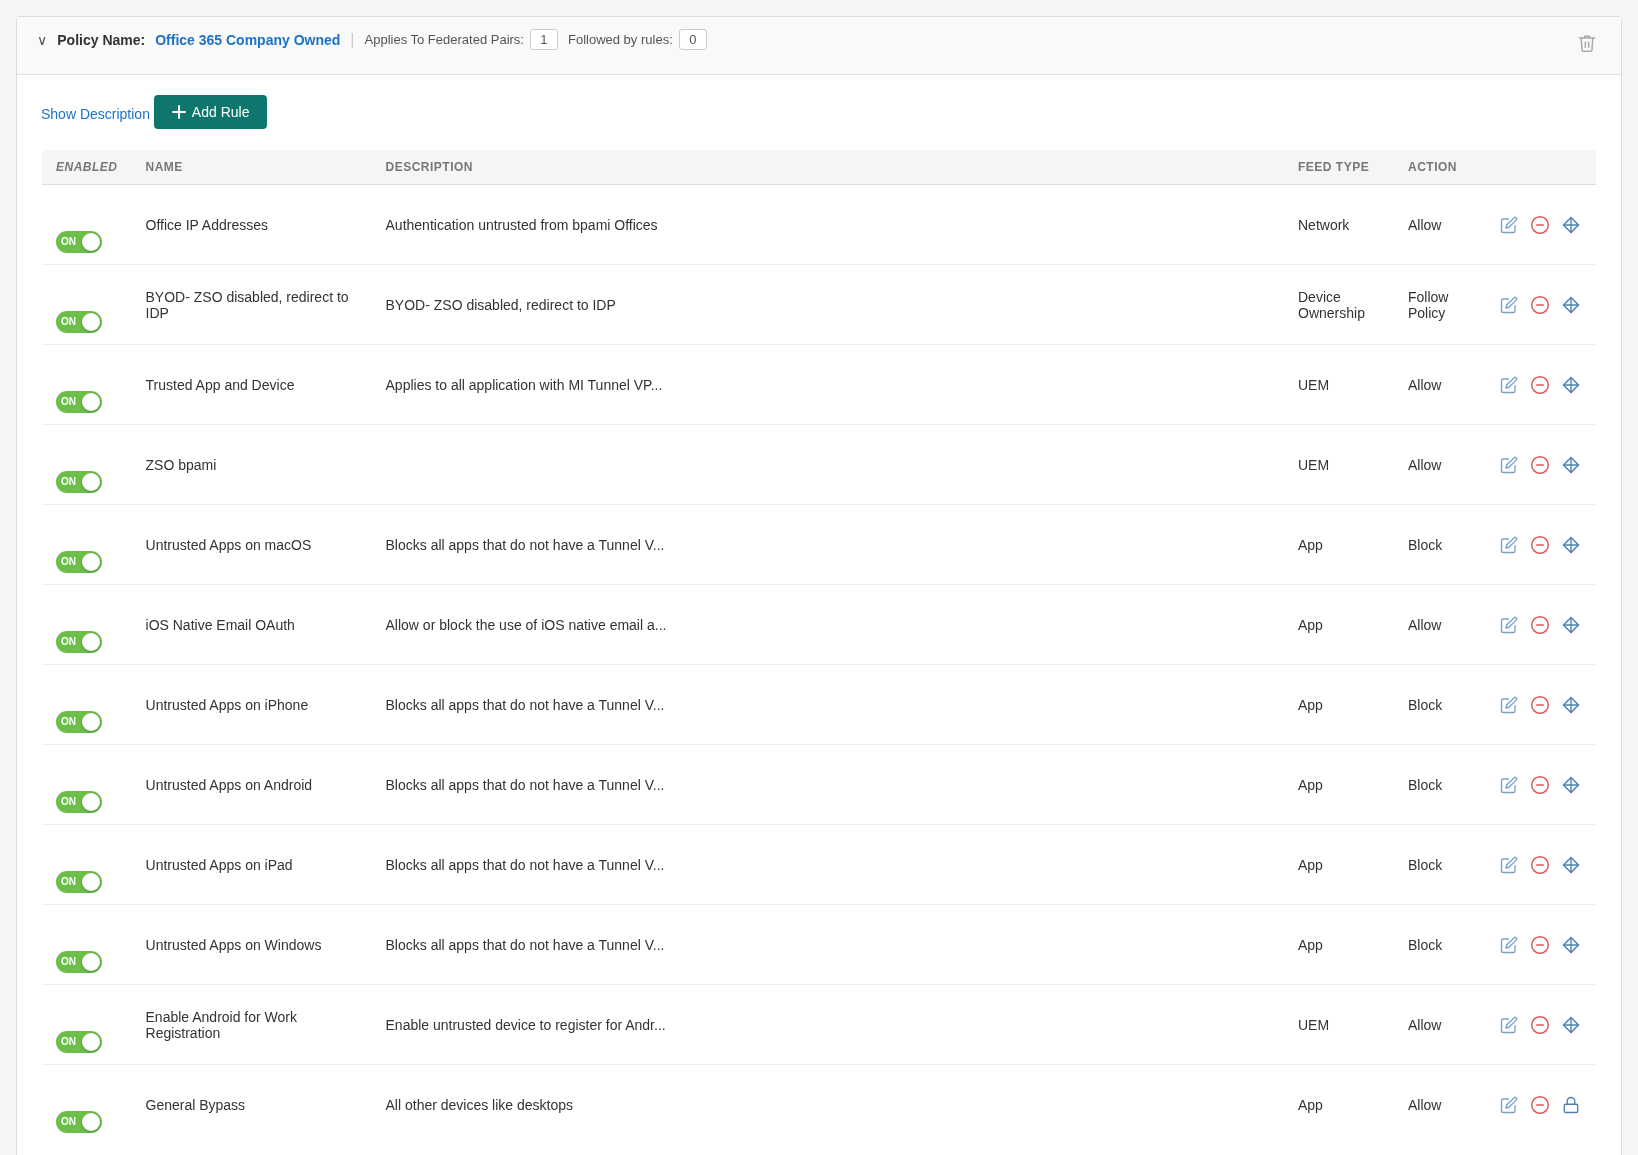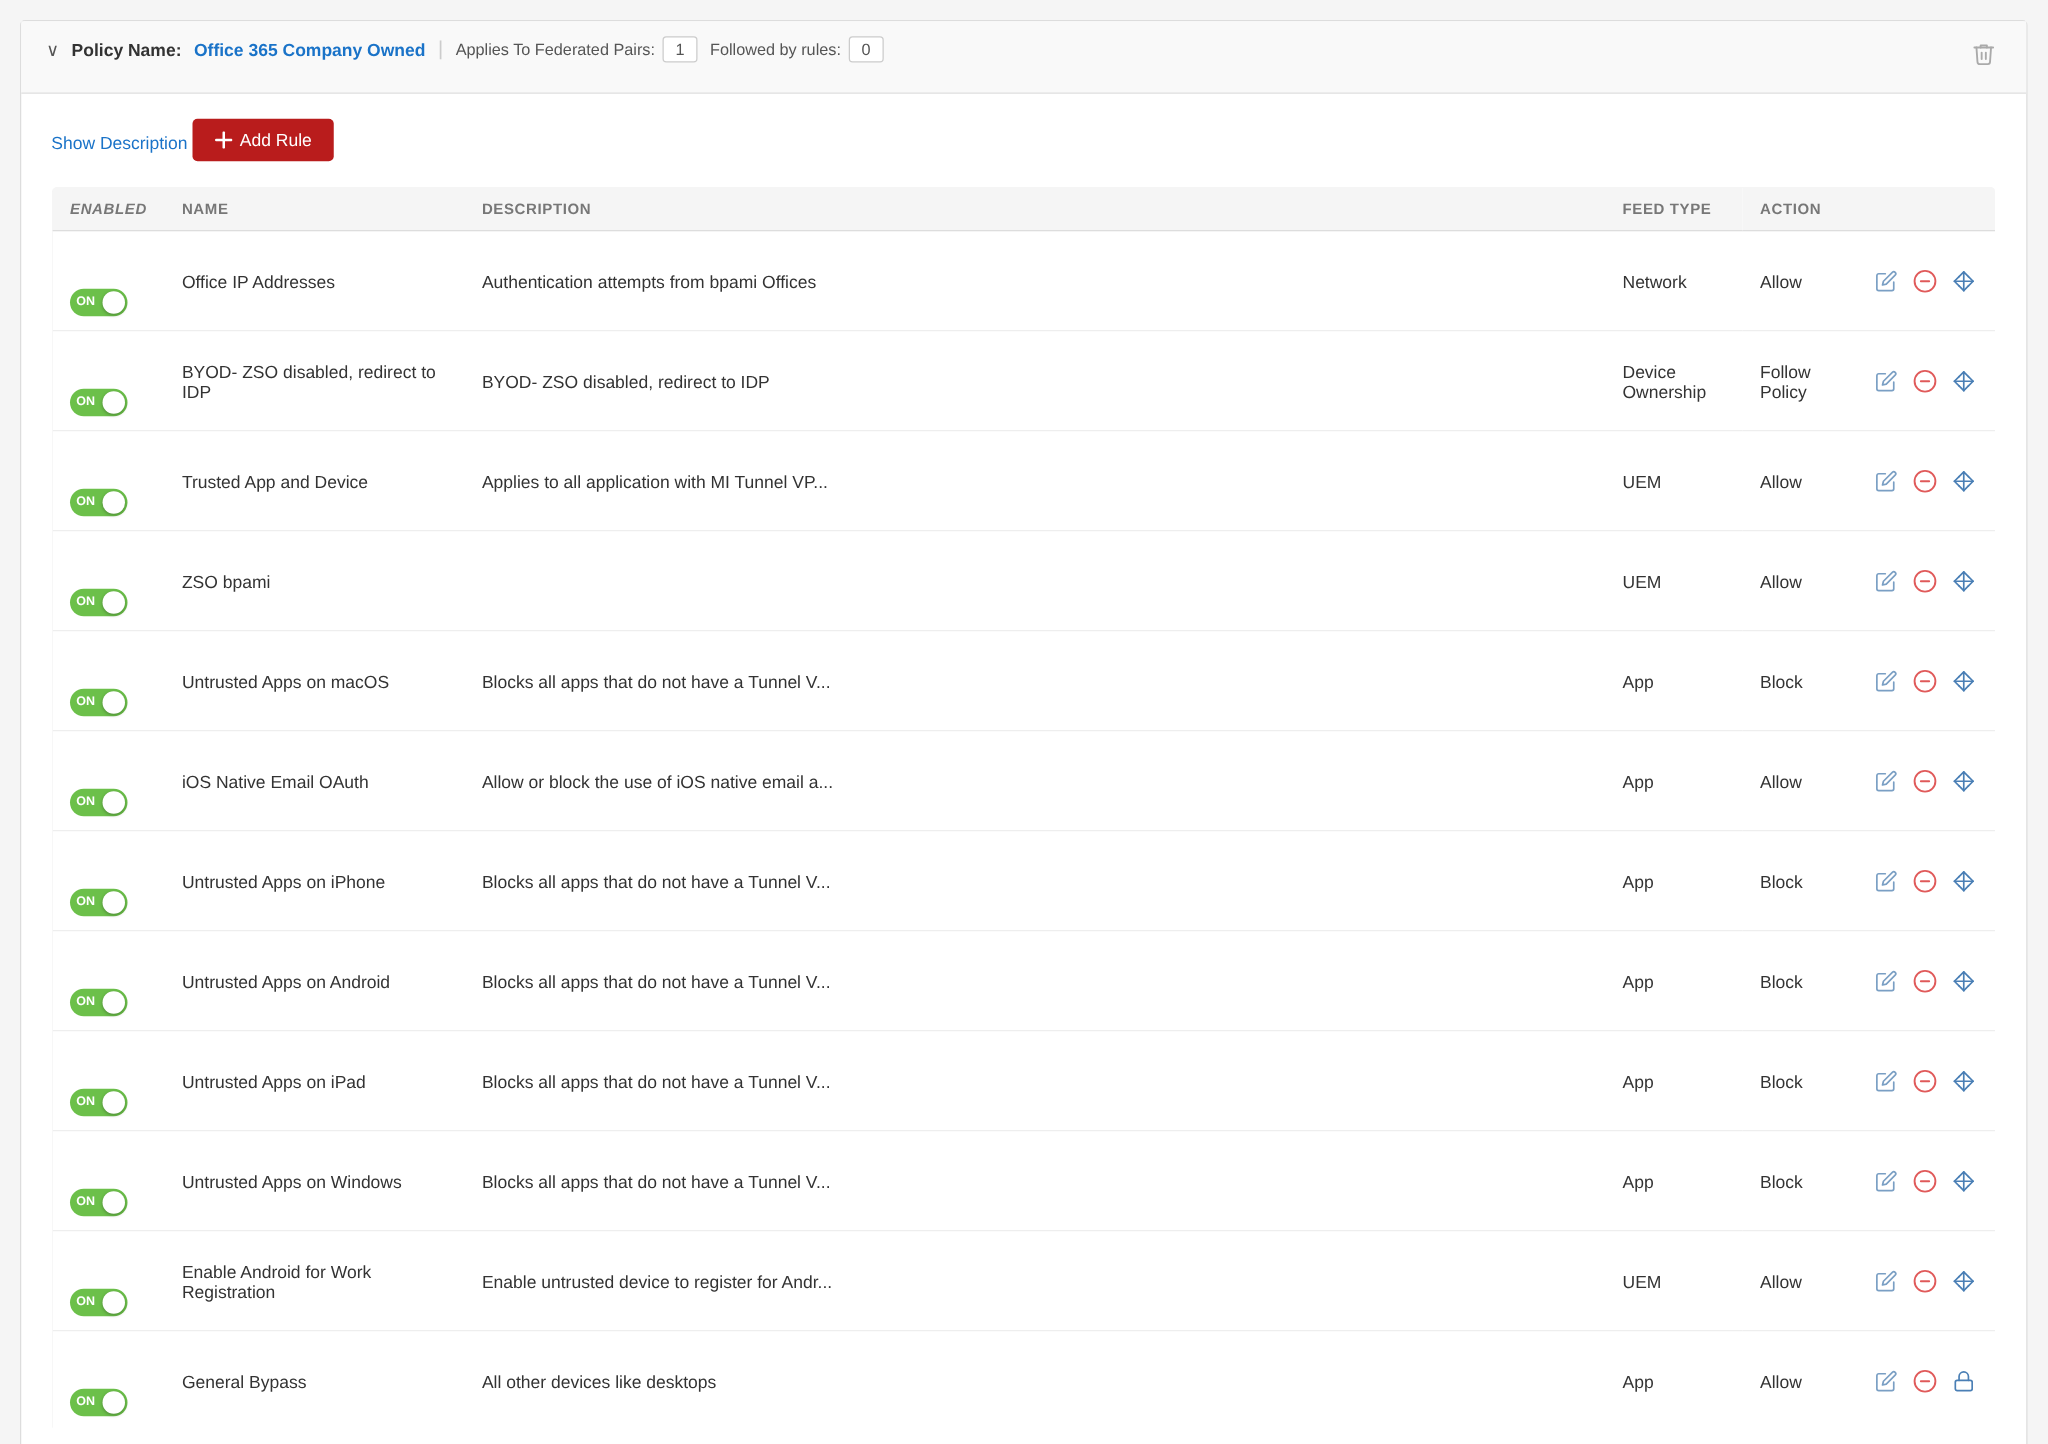--- a/index.html
+++ b/index.html
@@ -101,21 +101,21 @@
     .show-description-link {
       color: #1a73c8;
       cursor: pointer;
       font-size: 14px;
       text-decoration: none;
       display: inline-block;
       margin-bottom: 16px;
     }
 
     .add-rule-btn {
-      background: #b91c1c;
+      background: #0f766e;
       color: #fff;
       border: none;
       border-radius: 4px;
       padding: 9px 18px;
       font-size: 14px;
       cursor: pointer;
       margin-bottom: 20px;
       display: inline-flex;
       align-items: center;
       gap: 6px;
@@ -271,21 +271,21 @@
       <tr>
             <td>
     <label class="toggle-switch">
       <div class="toggle-track" style="background:#6cc04a">
         <span class="toggle-label">ON</span>
         <div class="toggle-knob"></div>
       </div>
     </label>
   </td>
             <td><span>Office IP Addresses</span></td>
-            <td><span>Authentication attempts from bpami Offices</span></td>
+            <td><span>Authentication untrusted from bpami Offices</span></td>
             <td><span>Network</span></td>
             <td><span>Allow</span></td>
             <td>
               <div class="action-icons">
                 <button class="icon-btn">
                   <svg width="18" height="18" viewBox="0 0 24 24" fill="none" stroke="#7a9fc4" stroke-width="1.8" stroke-linecap="round" stroke-linejoin="round">
                     <path d="M11 4H4a2 2 0 0 0-2 2v14a2 2 0 0 0 2 2h14a2 2 0 0 0 2-2v-7"></path>
                     <path d="M18.5 2.5a2.121 2.121 0 0 1 3 3L12 15l-4 1 1-4 9.5-9.5z"></path>
                   </svg>
                 </button>

